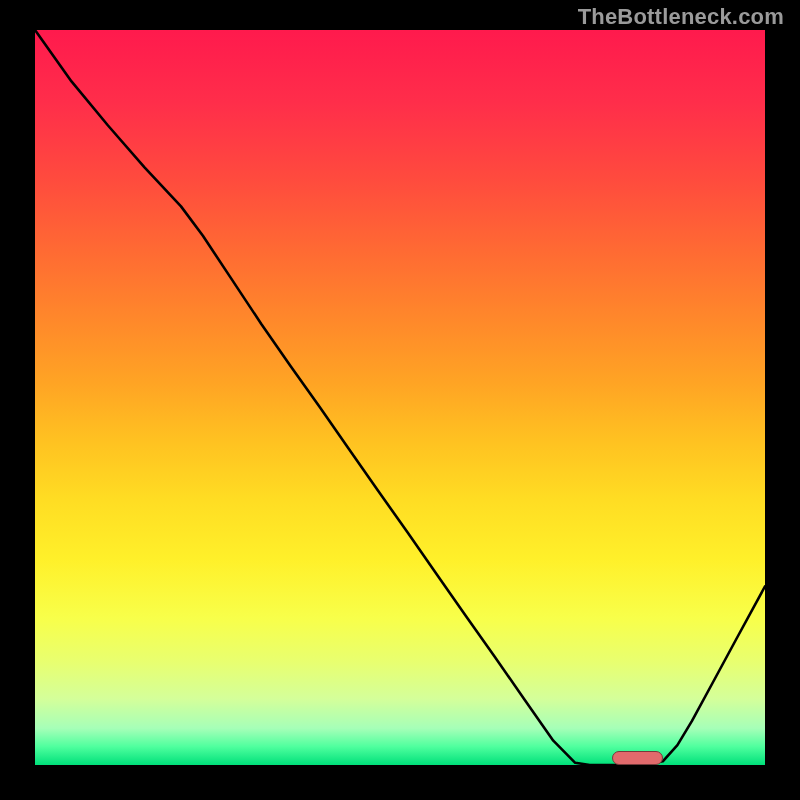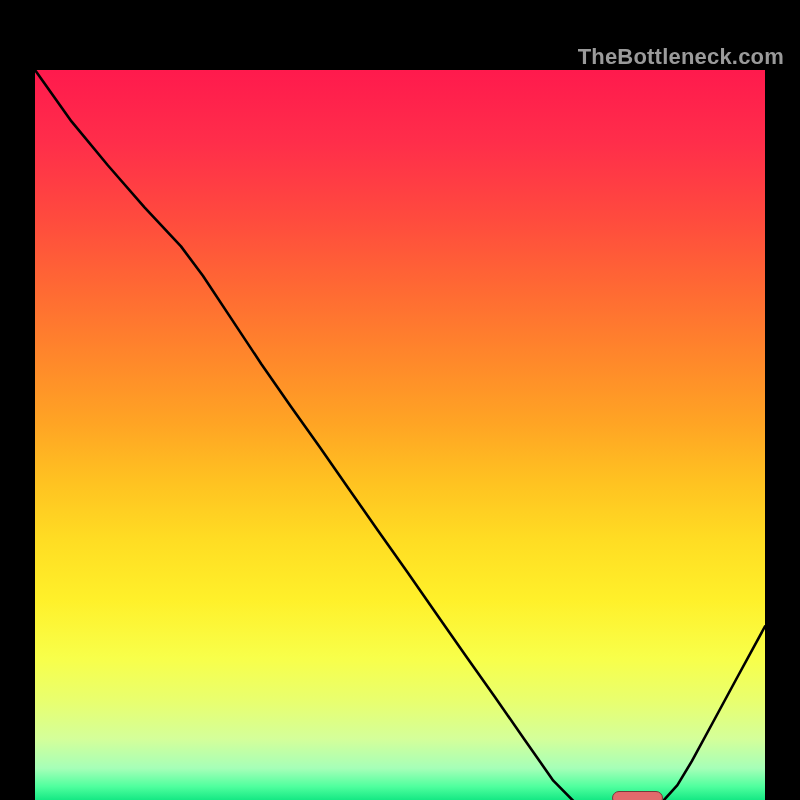--- a/index.html
+++ b/index.html
@@ -9,21 +9,20 @@
     height: 800px;
     background: #000000;
     overflow: hidden;
     font-family: Arial, Helvetica, sans-serif;
   }
   .frame {
     position: relative;
     width: 800px;
     height: 724px;
     background: #000000;
-    margin-top: 40px;
   }
   .watermark {
     position: absolute;
     top: 4px;
     right: 16px;
     font-size: 22px;
     font-weight: 600;
     color: #9a9a9a;
     letter-spacing: 0.2px;
     user-select: none;

